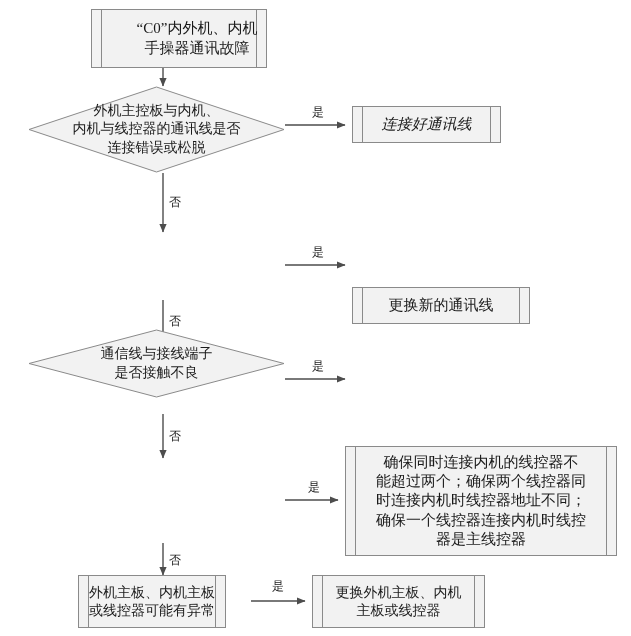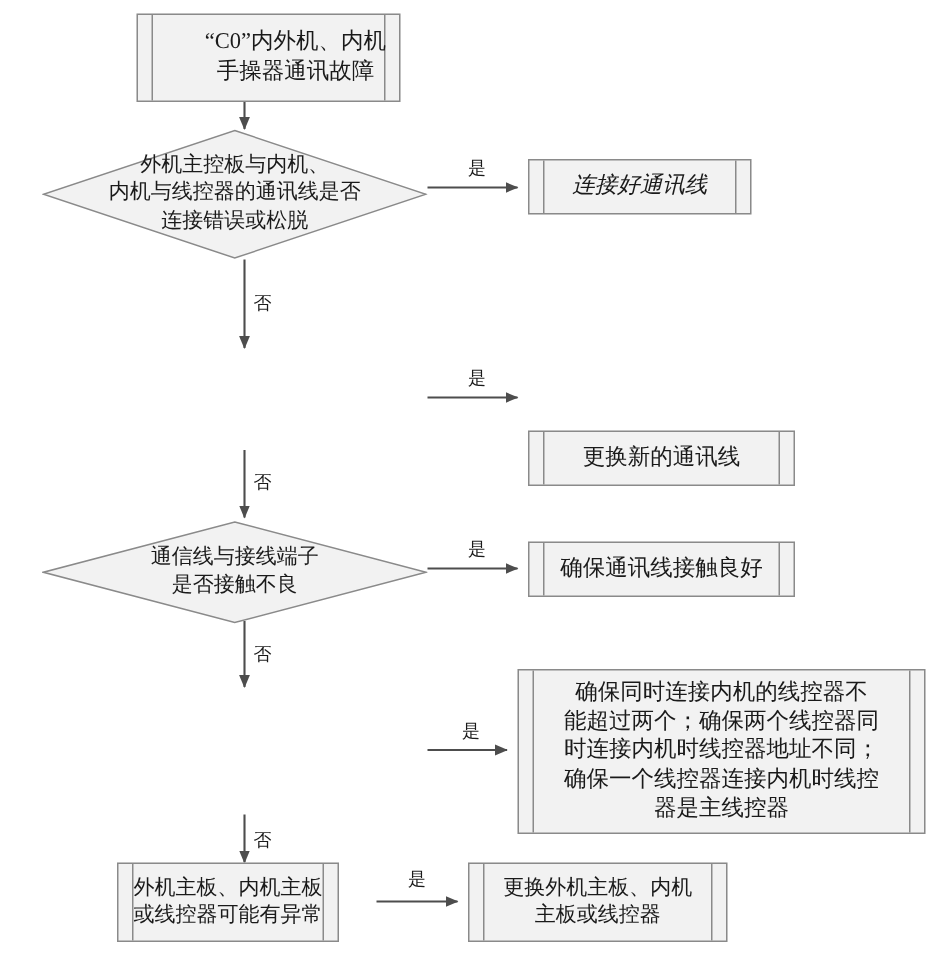--- a/index.html
+++ b/index.html
@@ -150,34 +150,30 @@
   </div>
 
   <div class="edgelabel" style="left:312px; top:246px;">是</div>
   <div class="edgelabel" style="left:169px; top:315px;">否</div>
 
   <div class="ppbox" style="left:352px; top:247px; width:178px; height:37px;margin-top:40px;">
     <div class="inner"></div>
     <div class="txt fs15">更换新的通讯线</div>
   </div>
 
-  <div class="diamond" style="left:28px; top:347px; width:257px; height:69px;">
+  <div class="diamond" style="left:28px; top:329px; width:257px; height:69px;">
     <svg class="shape" width="257" height="69" viewBox="0 0 257 69" xmlns="http://www.w3.org/2000/svg">
       <polygon points="128.5,1 256,34.5 128.5,68 1,34.5" fill="#f2f2f2" stroke="#8a8a8a" stroke-width="1"></polygon>
     </svg>
     <div class="txt fs14">通信线与接线端子
 是否接触不良</div>
   </div>
   <div class="edgelabel" style="left:312px; top:360px;">是</div>
   <div class="edgelabel" style="left:169px; top:430px;">否</div>
 
-  <div class="ppbox" style="left:352px; top:361px; width:178px; height:37px;">
-    <div class="inner"></div>
-    <div class="txt fs15">确保通讯线接触良好</div>
-  </div>
 
   <div class="edgelabel" style="left:308px; top:481px;">是</div>
   <div class="edgelabel" style="left:169px; top:554px;">否</div>
 
   <div class="ppbox" style="left:345px; top:446px; width:272px; height:110px;">
     <div class="inner"></div>
     <div class="txt fs15">确保同时连接内机的线控器不
 能超过两个；确保两个线控器同
 时连接内机时线控器地址不同；
 确保一个线控器连接内机时线控

